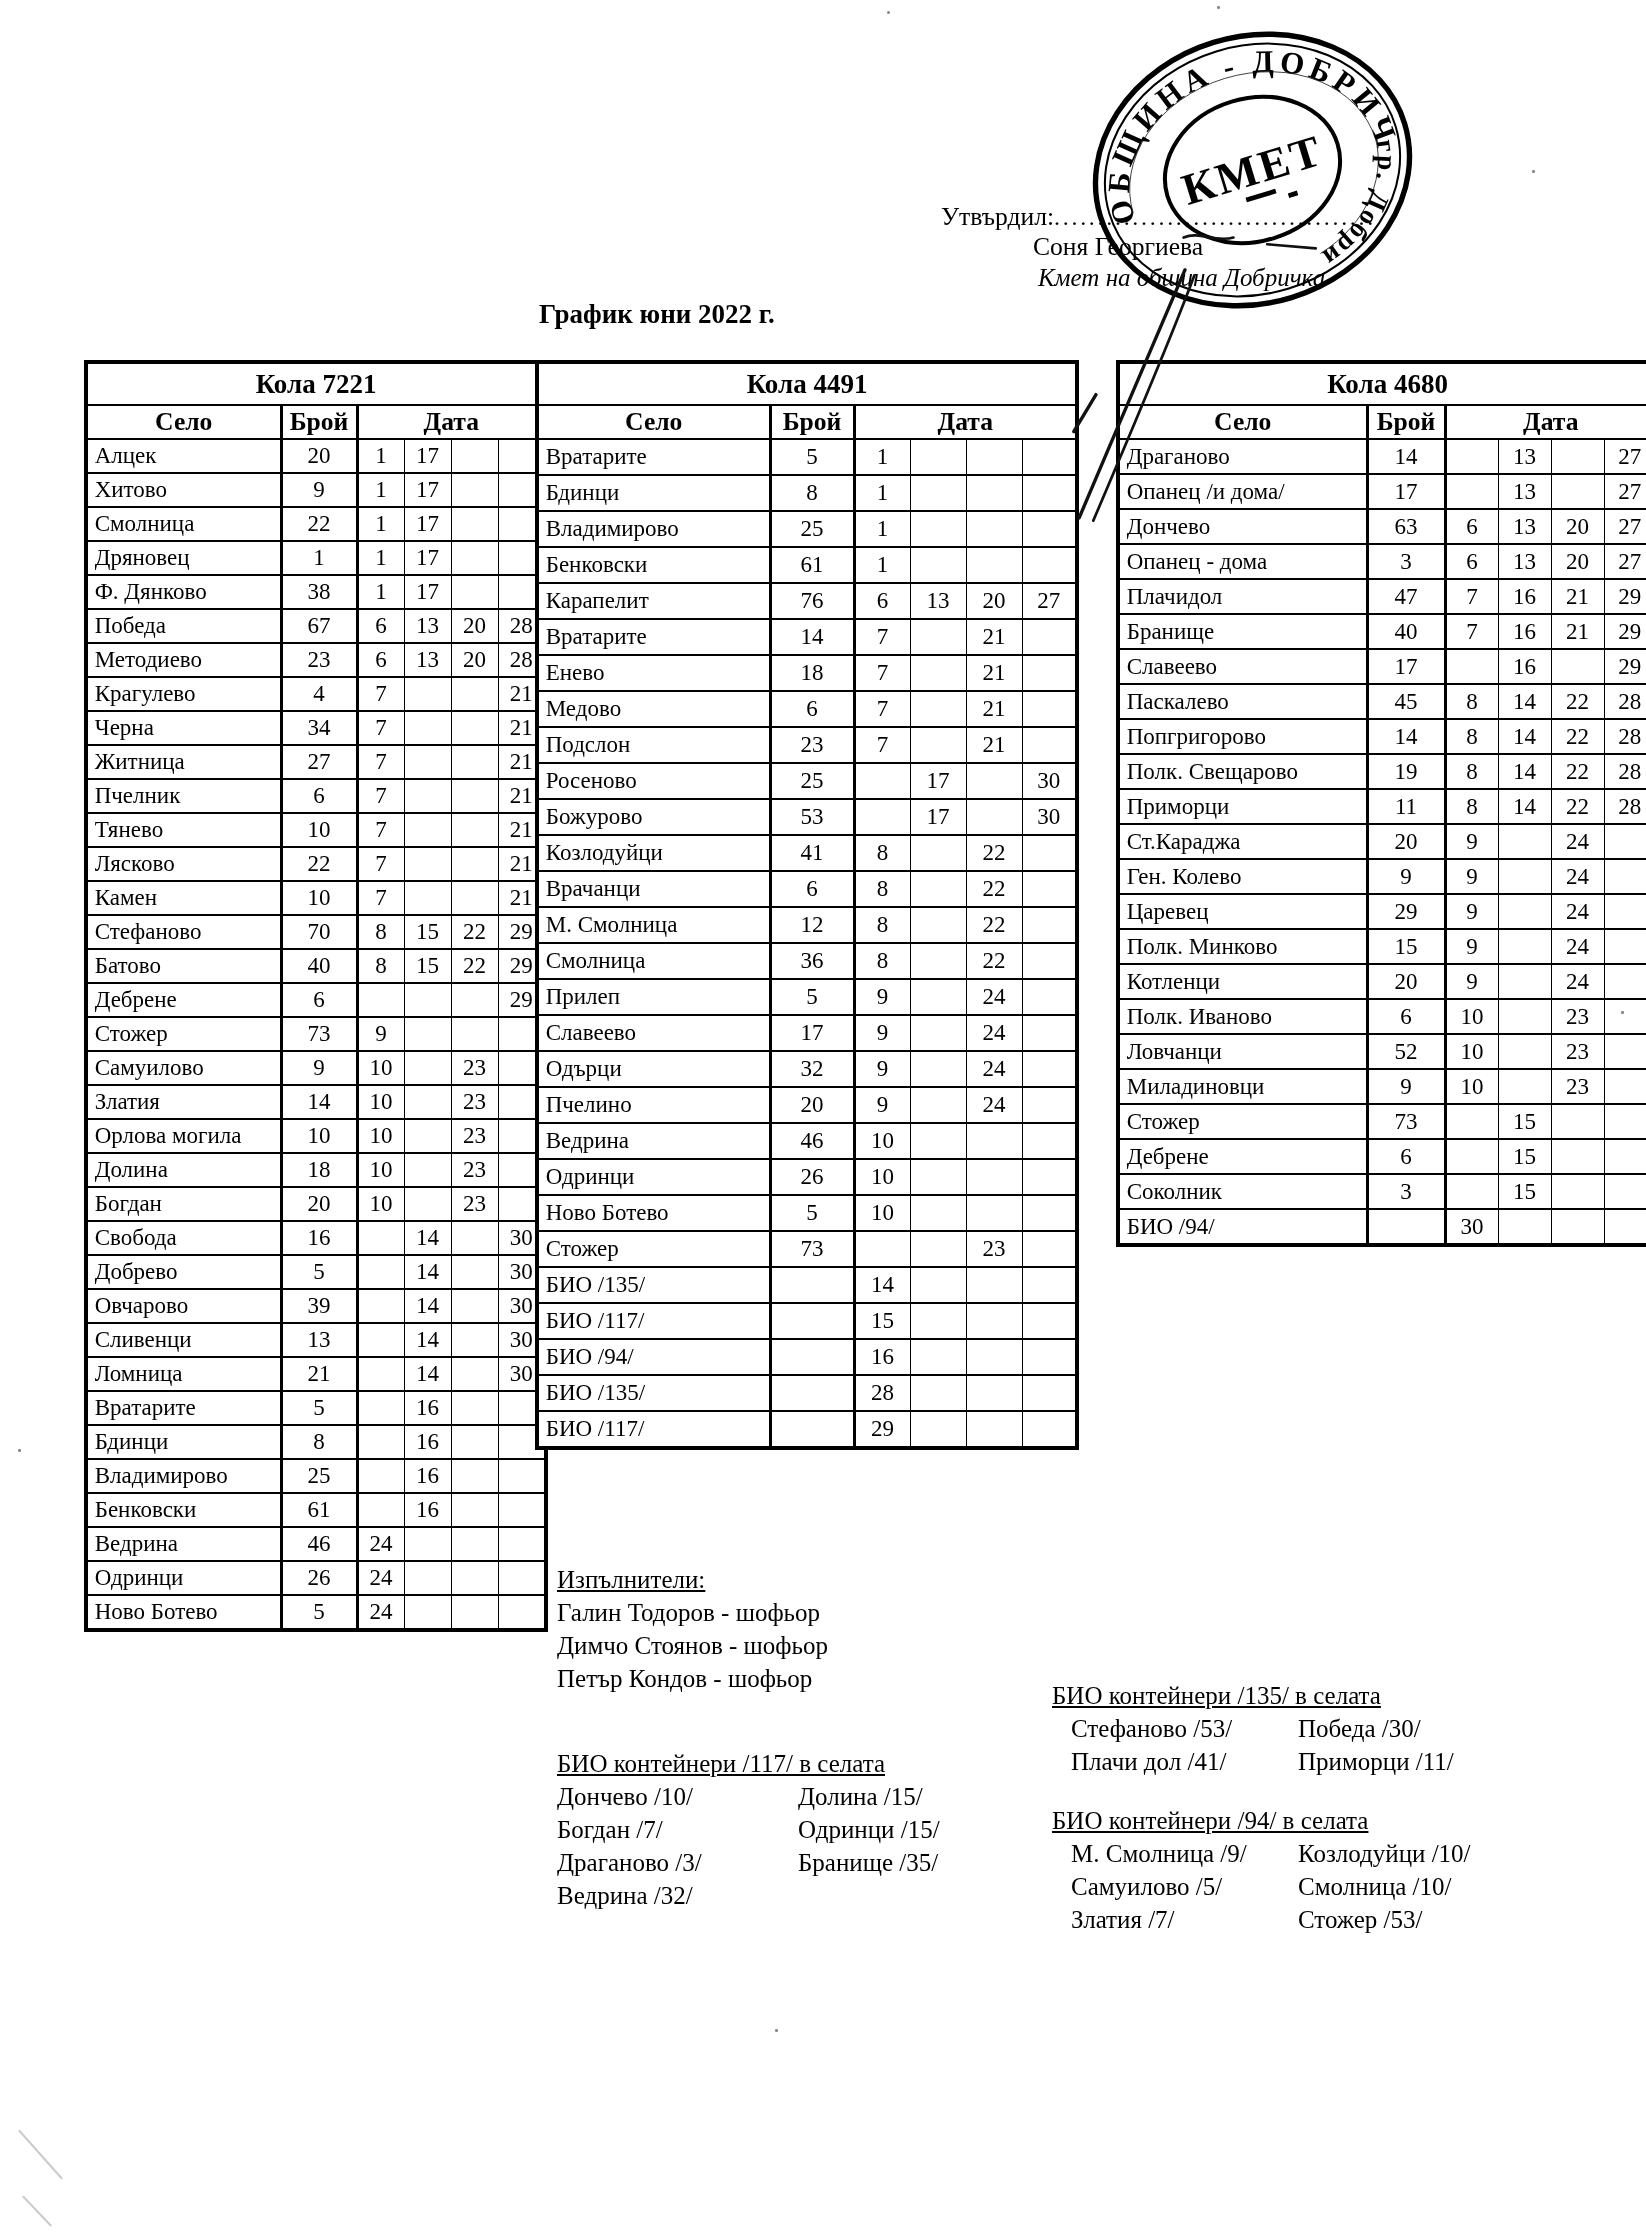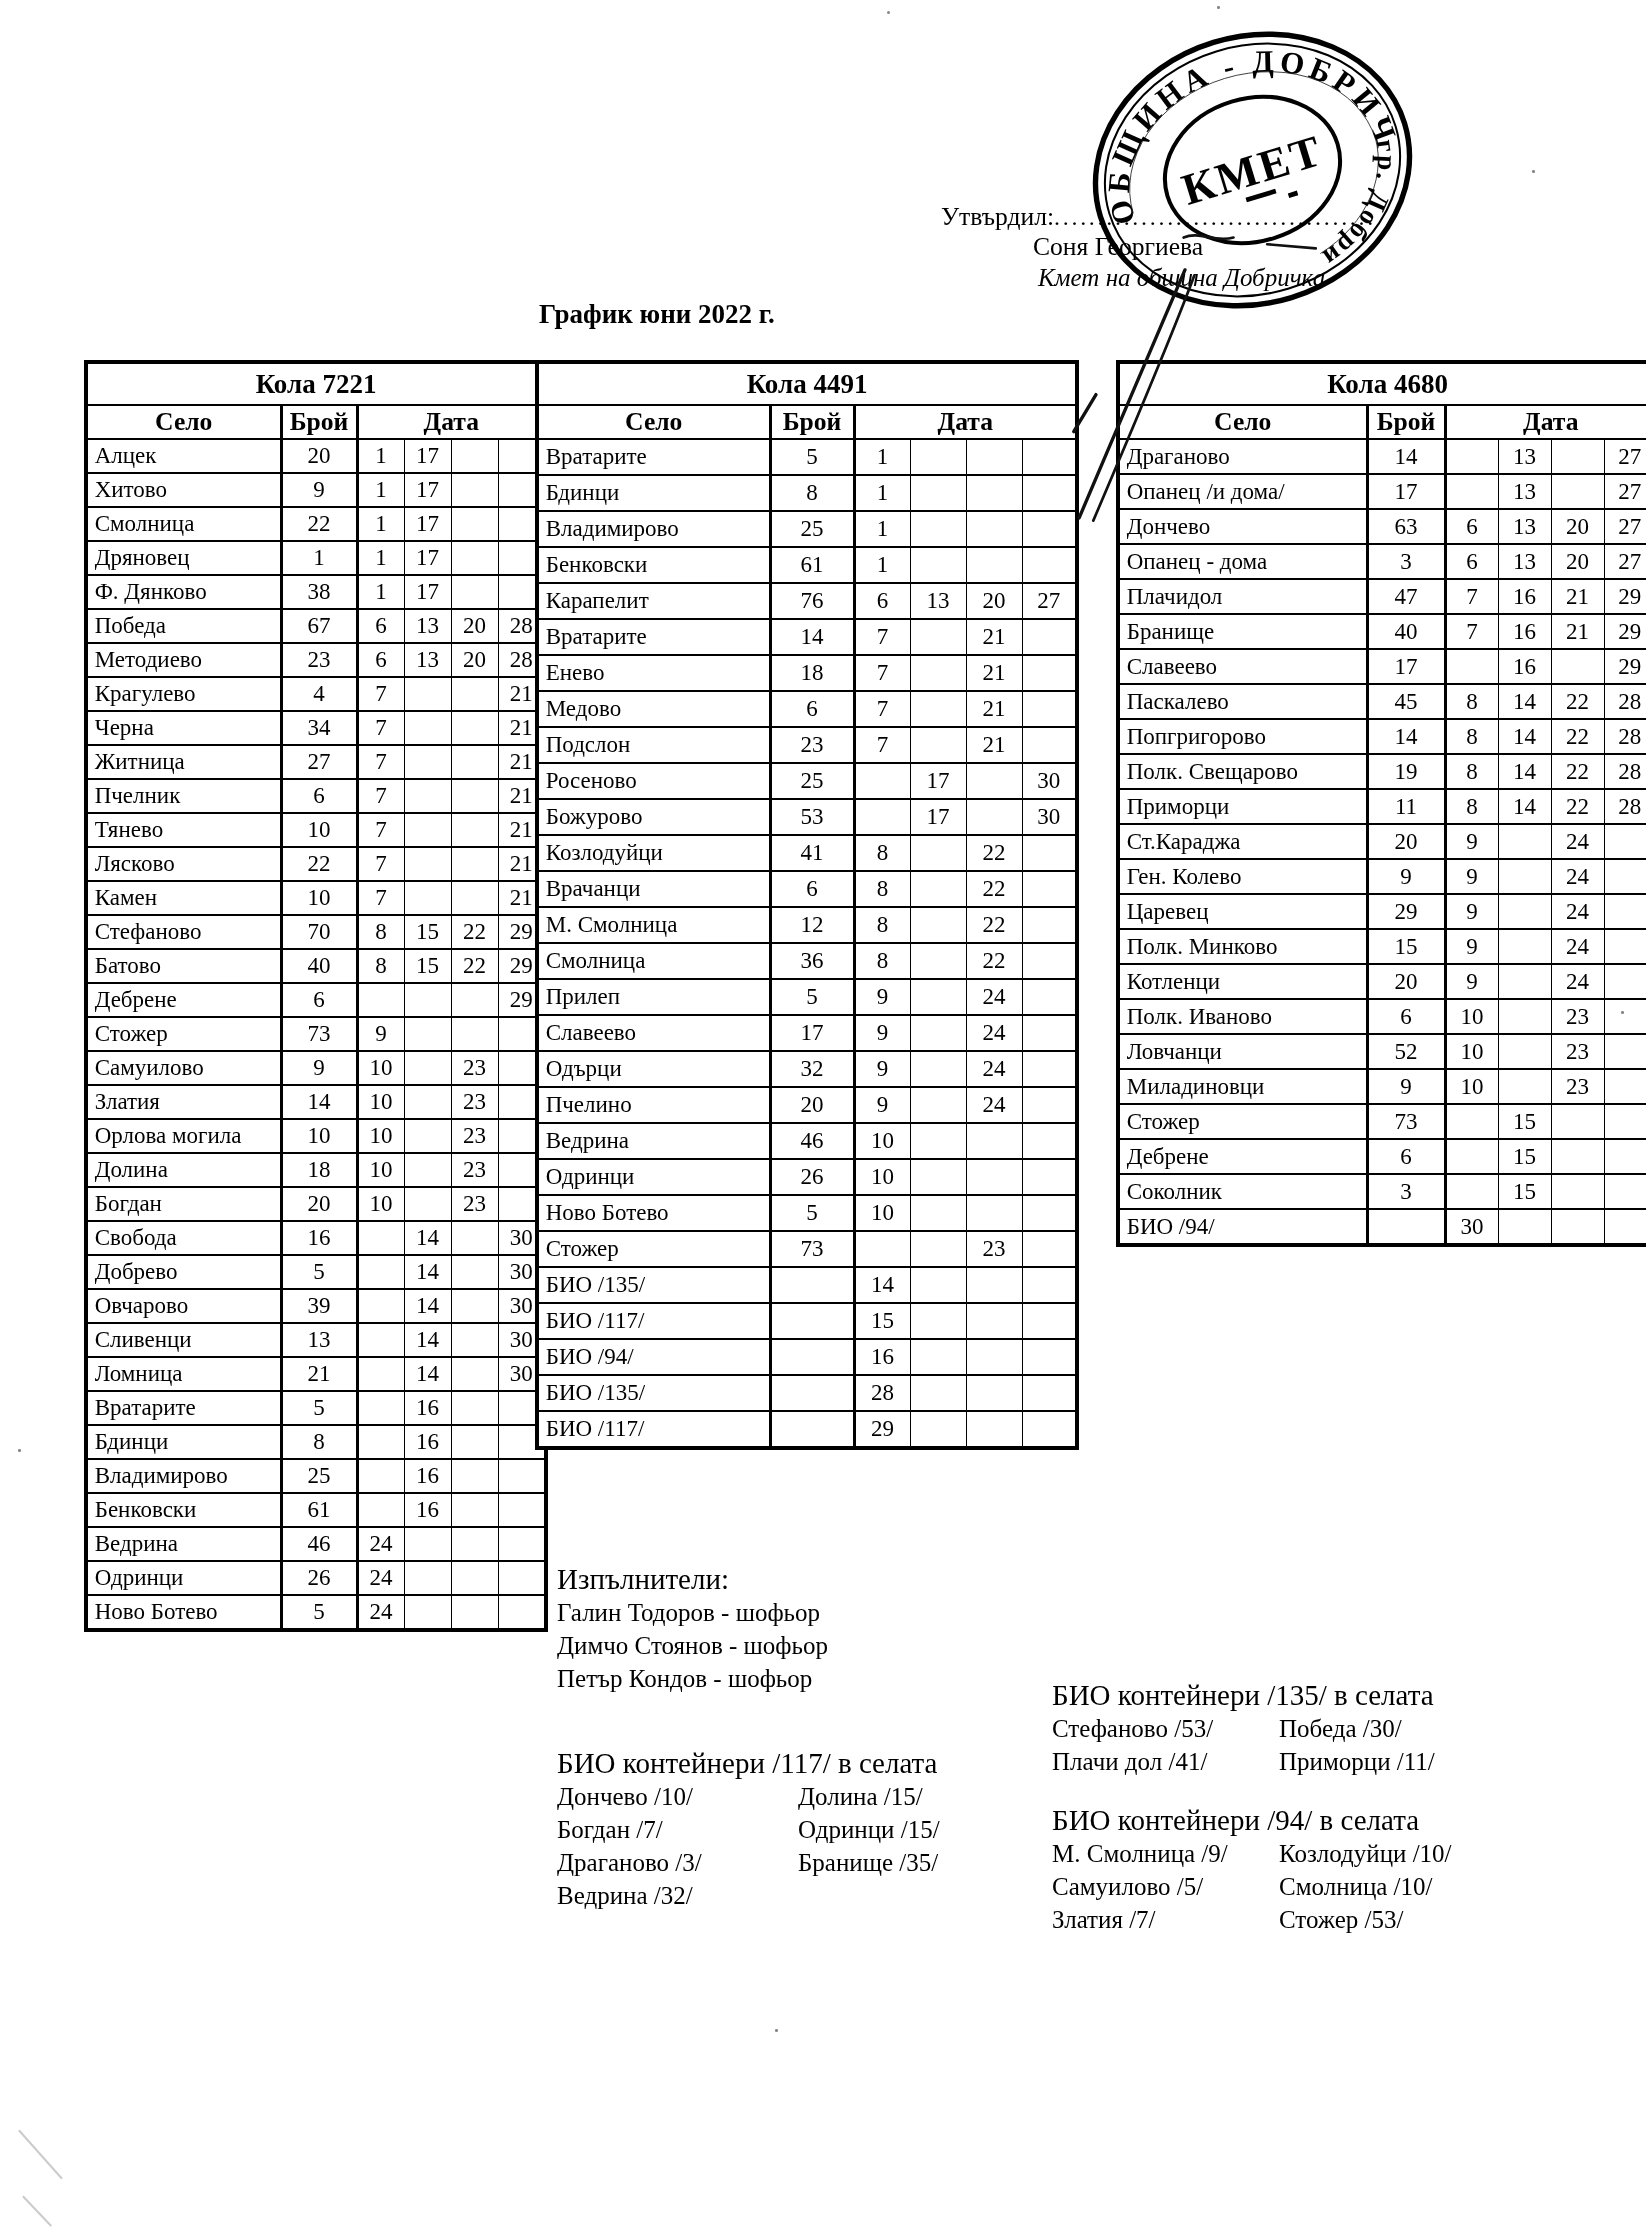--- a/index.html
+++ b/index.html
@@ -28,24 +28,24 @@
   th.c-village, td.v{border-right:3.4px solid #000;}
   th.c-count, td.n{border-right:3.4px solid #000;}
   td{font-size:23px; vertical-align:middle;}
   td.v{text-align:left; padding-left:6.7px;}
   td.n,td.d{text-align:center;}
   td.d{border-left-width:1.3px; border-right-width:1.3px;}
   td.d:last-child{border-right-width:4px;}
   #t1 td{height:30px;} #t2 td{height:32px;} #t3 td{height:31px;}
   
   .txtblock{position:absolute; font-size:25px; line-height:33px; white-space:nowrap;}
-  .txtblock .heading{font-size:29px;}
+  .txtblock .heading{font-size:25px;text-decoration:underline;}
   .bio-row span{display:inline-block;}
   .bio-row .c1{width:241px;}
-  #bio135 .bio-row .c1, #bio94 .bio-row .c1{width:227px;}
+  #bio135 .bio-row .c1, #bio94 .bio-row .c1{width:227px;margin-left:19px;}
   
   .overlay{position:absolute; left:0; top:0; width:1646px; height:2239px; pointer-events:none;}
   .speck{position:absolute; background:#222; border-radius:50%; opacity:.55;}
 </style>
 </head>
 <body>
 
 <div class="page">
 
   <svg class="stamp" viewBox="0 0 520 460">

